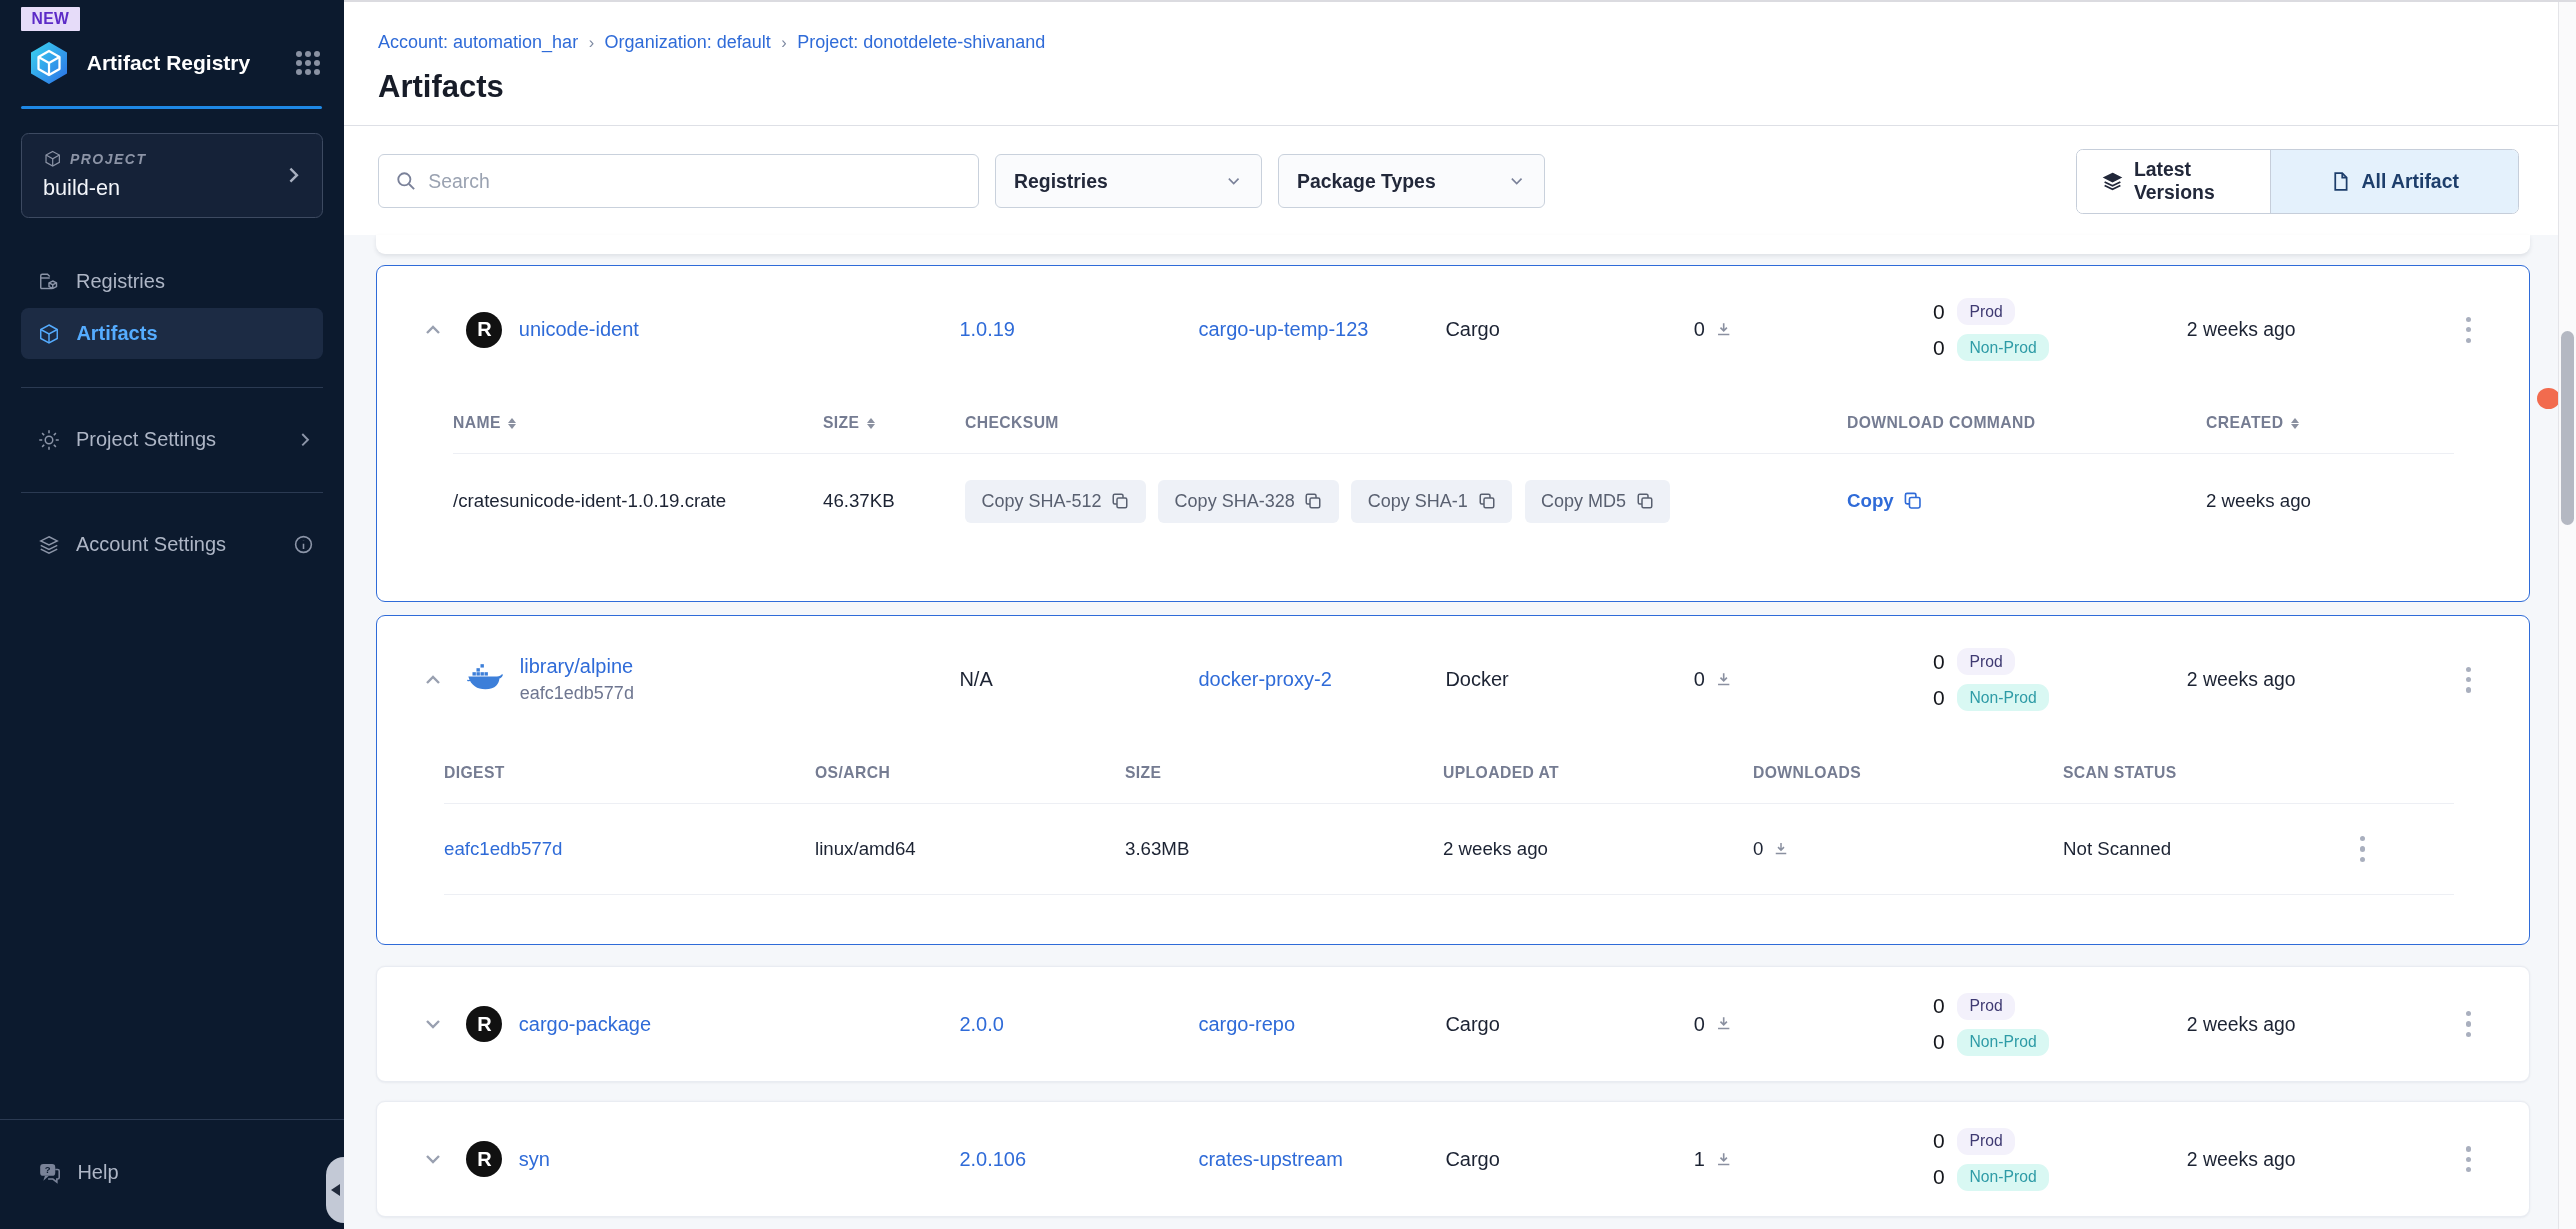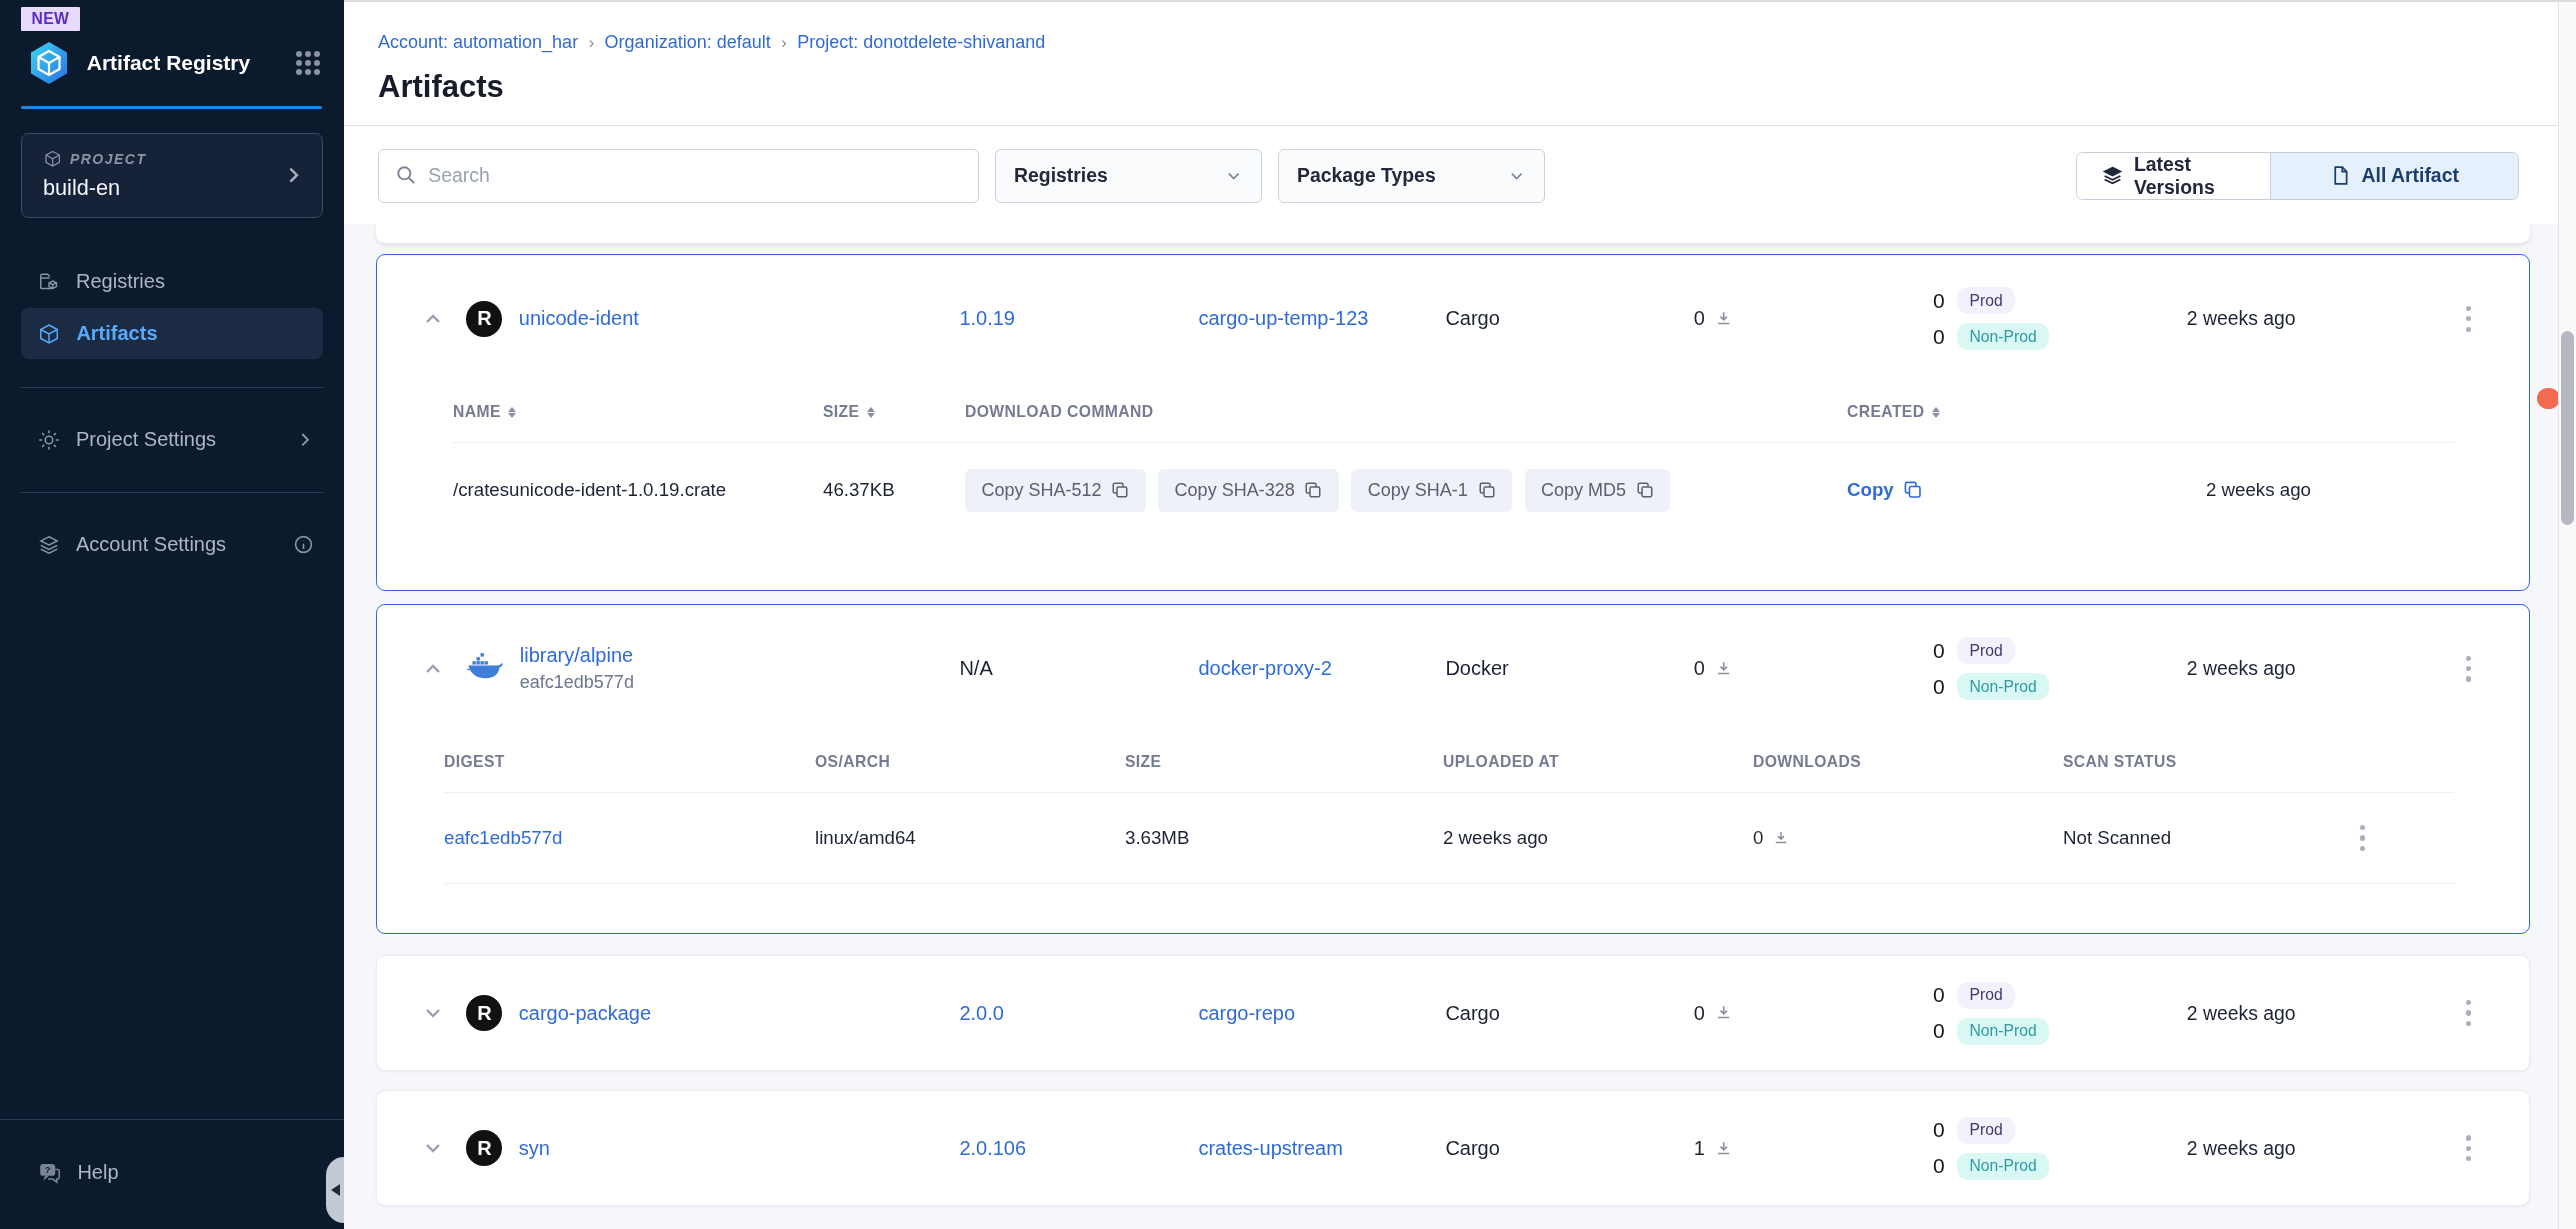--- a/index.html
+++ b/index.html
@@ -37,21 +37,21 @@
   .crumb { cursor:pointer; }
   .crumb-sep { color:#7E8AA2; font-size:16.4px; }
   .page-title { font-size:31px; font-weight:bold; color:#171C28; margin:16.4px 0 19.4px; }
   .header-divider { height:1.5px; background:#DEE0E6; }
   .toolbar { display:flex; align-items:center; background:#fff; padding:22.4px 57px 21px 34px; gap:16px; }
   .search-box { width:601px; height:54px; border:1.5px solid #C9D1DC; border-radius:6px; background:#fff; display:flex; align-items:center; padding:0 16.4px; gap:10.5px; }
   .search-box input { border:none; outline:none; font-size:19.4px; font-family:"Liberation Sans",sans-serif; color:#30384A; flex:1; }
   .search-box input::placeholder { color:#9AA2B1; }
   .select-box { width:267px; height:54px; border:1.5px solid #C9D1DC; border-radius:6px; background:#FAFBFD; display:flex; align-items:center; padding:0 18px; font-size:19.4px; font-weight:600; color:#22283A; cursor:pointer; }
   .select-box .grow { flex:1; }
-  .segmented { margin-left:auto; display:flex; height:48px; border:1.5px solid #C6CEDA; border-radius:6.7px; overflow:hidden; background:#fff; }
+  .segmented { margin-left:auto; display:flex; height:65px; border:1.5px solid #C6CEDA; border-radius:6.7px; overflow:hidden; background:#fff; }
   .seg { display:flex; align-items:center; justify-content:center; gap:10.5px; font-size:19.4px; font-weight:600; padding:0 25.4px; cursor:pointer; }
   .seg.left { width:194px; color:#22283A; background:#fff; border-right:1.5px solid #C6CEDA; }
   .seg.right { width:247px; color:#1D3E6B; background:#E4F1FC; }
 
   .content { flex:1; background:#F5F7FA; padding:0 46px 0 32px; }
   .card-fragment { height:19.4px; background:#fff; border-radius:0 0 9px 9px; box-shadow:0 2.2px 4.5px rgba(25,35,60,.10); margin-bottom:11.2px; }
   .card { background:#fff; border-radius:9px; }
   .card.expanded { border:1.5px solid #2F6BD8; }
   .card.collapsed { border:0.7px solid #E9ECF2; box-shadow:0 0.7px 2.2px rgba(25,35,60,.06); }
 
@@ -362,20 +362,23 @@
               </span>
           </span>
           <span class="th">
             <span>SIZE</span>
             <span class="sort-icon">
                 <i class="up"></i>
                 <i class="dn"></i>
               </span>
           </span>
           <span class="th">
+            <span>CHECKSUM</span>
+          </span>
+          <span class="th">
             <span>DOWNLOAD COMMAND</span>
           </span>
           <span class="th">
             <span>CREATED</span>
             <span class="sort-icon">
                 <i class="up"></i>
                 <i class="dn"></i>
               </span>
           </span>
         </div>

